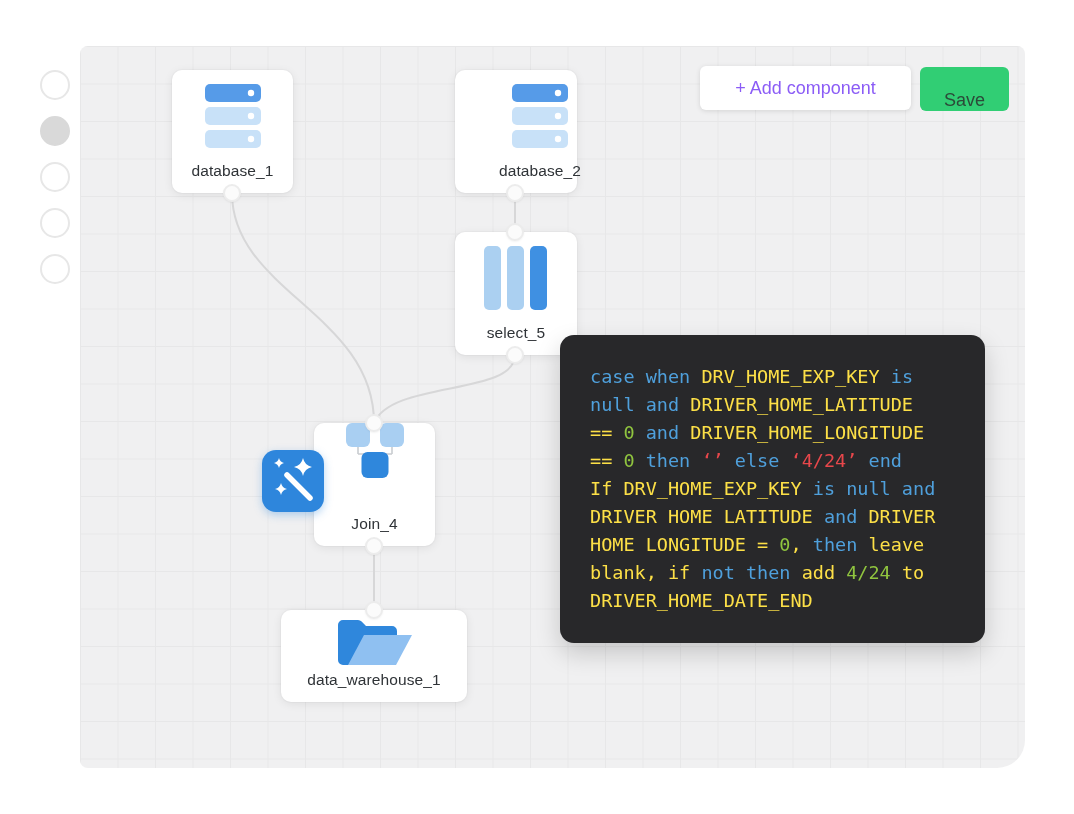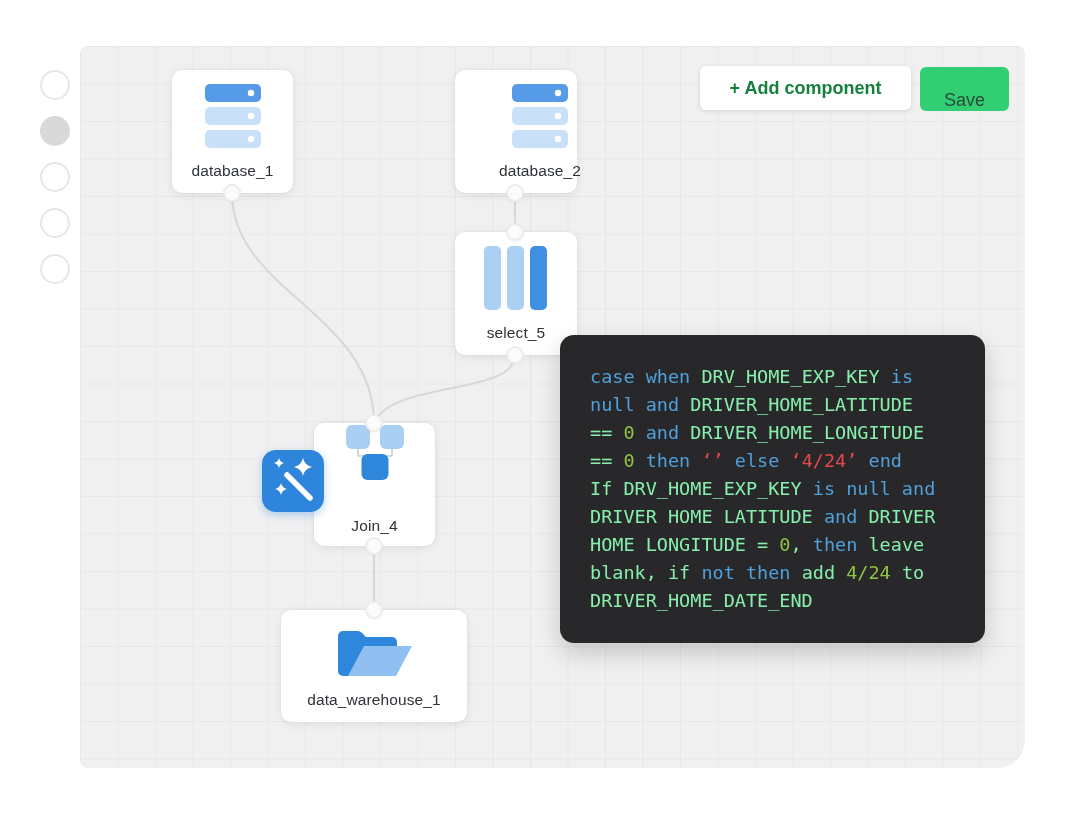--- a/index.html
+++ b/index.html
@@ -22,21 +22,21 @@
     border-radius:8px 8px 28px 8px;
   }
 
   .edges { position:absolute; left:0; top:0; width:945px; height:722px; }
   .edges path { stroke:#D7D7D8; stroke-width:2; fill:none; }
 
   
   .node {
     position:absolute; background:#ffffff; border-radius:10px;
     box-shadow:0 2px 10px rgba(0,0,0,0.08), 0 0 0 1px rgba(0,0,0,0.02);
-    display:flex; flex-direction:column; align-items:center; justify-content:space-between;
+    display:flex; flex-direction:column; align-items:center; justify-content:flex-end;
   }
   .node .icon-wrap { flex:1; display:flex; align-items:center; justify-content:center; width:100%; }
   .node .label { font-size:15.5px; color:#2F3337; padding-bottom:13px; letter-spacing:0.1px; }
 
   .port {
     position:absolute; width:18px; height:18px; border-radius:50%;
     background:#FBFBFB; border:2px solid #ECECEC;
     box-shadow:0 1px 2px rgba(0,0,0,0.05);
   }
 
@@ -47,36 +47,36 @@
     display:flex; align-items:center; justify-content:center;
   }
 
   
   .btn {
     position:absolute; display:flex; align-items:center; justify-content:center;
     border-radius:6px; font-size:18px; cursor:pointer;
   }
   .btn-add {
     left:620px; top:20px; width:211px; height:44px; background:#ffffff;
-    color:#15803d; box-shadow:0 1px 5px rgba(0,0,0,0.12);font-weight:bold;
+    color:#8b5cf6; box-shadow:0 1px 5px rgba(0,0,0,0.12);
   }
   .btn-save {
     left:840px; top:21px; width:89px; height:44px; background:#31CE74; color:#2C4A39;align-items:flex-end;
   }
 
   
   .code-panel {
     position:absolute; left:480px; top:289px; width:425px; height:308px;
     background:#28282A; border-radius:14px;
     padding:28px 30px;
     box-shadow:0 10px 24px rgba(0,0,0,0.18);
     font-family:"DejaVu Sans Mono", monospace;
     font-size:18.5px; line-height:28px; white-space:pre;
   }
-  .tok-gray  { color:#86efac;margin-top:21px; }
+  .tok-gray  { color:#fde047;margin-top:21px; }
   .tok-blue  { color:#4FA0DC;margin-top:16px; }
   .tok-green { color:#90C53F; }
   .tok-red   { color:#E8474B; }
 </style>
 </head>
 <body>
 
 <div class="page">
 
   <div class="stepper">
@@ -140,21 +140,21 @@
         <svg width="62" height="58" viewBox="0 0 62 58">
           <path d="M14,26 V33 M48,26 V33 M14,33 H48 M31,33 V40" stroke="#C9CCD0" stroke-width="1.6" fill="none"></path>
           <rect x="2" y="2" width="24" height="24" rx="6" fill="#A9CFF2"></rect>
           <rect x="36" y="2" width="24" height="24" rx="6" fill="#A9CFF2"></rect>
           <rect x="17.5" y="31" width="27" height="26" rx="6" fill="#2F87DC"></rect>
         </svg>
       </div>
       <div class="label">Join_4</div>
     </div>
 
-    <div class="node" style="left:201px; top:564px; width:186px; height:112px;">
+    <div class="node" style="left:201px; top:564px; width:186px; height:92px;">
       <div class="icon-wrap">
         <svg width="88" height="62" viewBox="0 0 88 62">
           <path d="M8,16 a5,5 0 0 1 5,-5 h15 a5,5 0 0 1 3.6,1.5 l4.4,4.5 h26 a5,5 0 0 1 5,5 v29 a5,5 0 0 1 -5,5 h-49 a5,5 0 0 1 -5,-5 z" fill="#2F87DC"></path>
           <path d="M18,56 L34,26 L82,26 L66,56 Z" fill="#8FC0F1"></path>
         </svg>
       </div>
       <div class="label">data_warehouse_1</div>
     </div>
 
     <div class="port" style="left:143px; top:138px;"></div>

